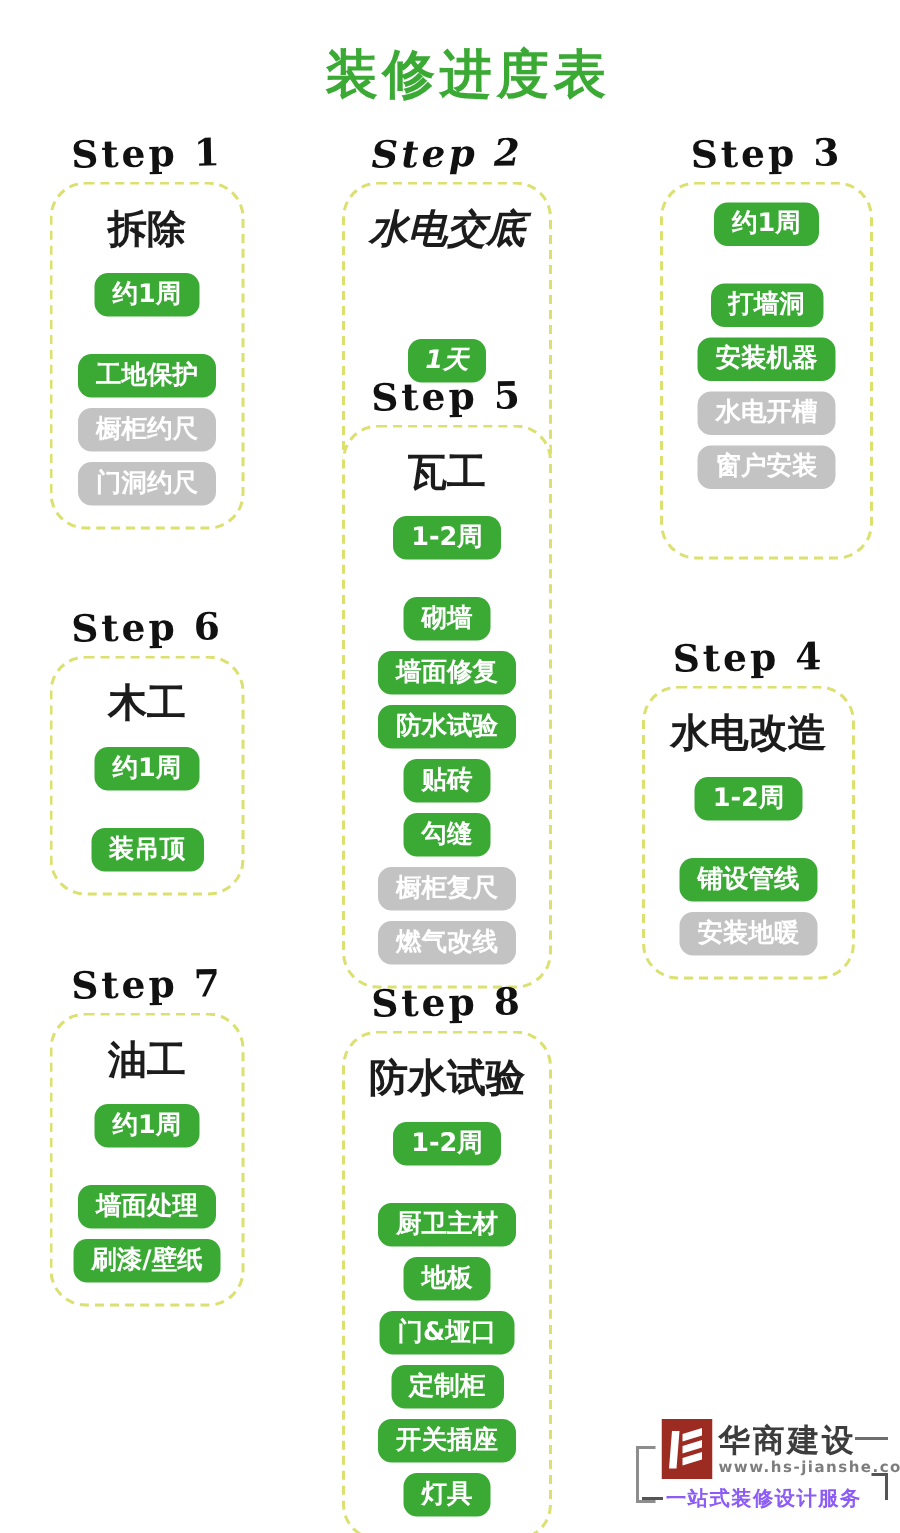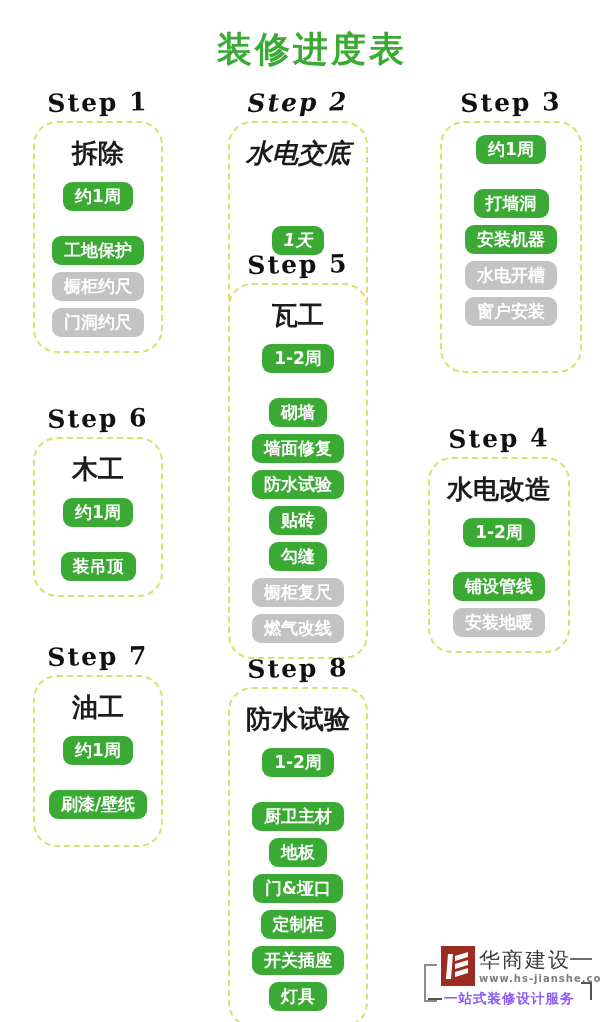--- a/index.html
+++ b/index.html
@@ -36,21 +36,21 @@
   .pill-duration{margin-bottom:25px;}
   .tasks{display:flex;flex-direction:column;align-items:center;gap:7px;}
   
   .footer{position:absolute;right:6px;bottom:8px;width:172px;height:72px;}
   .fbracket-left{
     position:absolute;left:2px;top:22px;width:11px;height:34px;
     border-left:2px solid #8d8d8d;border-top:2px solid #8d8d8d;border-bottom:2px solid #8d8d8d;
   }
   .flogo{position:absolute;left:19px;top:4px;width:34px;height:40px;}
   .fcompany{
-    position:absolute;left:57px;top:4px;font-size:21px;font-weight:400;
+    position:absolute;left:57px;top:4px;font-size:21px;font-weight:700;
     color:#3d3d3d;letter-spacing:2px;white-space:nowrap;
   }
   .fline{position:absolute;right:2px;top:16px;width:22px;border-top:2px solid #6e6e6e;}
   .furl{
     position:absolute;left:57px;top:31px;font-size:10px;font-weight:700;
     color:#7d7d7d;letter-spacing:1px;white-space:nowrap;
   }
   .ftagdash{position:absolute;left:6px;top:56px;width:14px;border-top:2px solid #555;}
   .ftagline{
     position:absolute;left:22px;top:48px;font-size:13.5px;font-weight:800;
@@ -142,20 +142,21 @@
         </div>
     </div>
   </div>
 
   <div class="step-card" style="left:33px;top:642px;width:130px;">
     <div class="step-label">Step 7</div>
     <div class="step-box" style="min-height:172px;">
       <div class="step-title">油工</div>
       <div class="pill pill-green pill-duration">约1周</div>
       <div class="tasks">
+          <div class="pill pill-green">墙面处理</div>
           <div class="pill pill-green">刷漆/壁纸</div>
         </div>
     </div>
   </div>
 
   <div class="step-card" style="left:228px;top:654px;width:140px;">
     <div class="step-label">Step 8</div>
     <div class="step-box" style="min-height:304px;">
       <div class="step-title">防水试验</div>
       <div class="pill pill-green pill-duration">1-2周</div>

